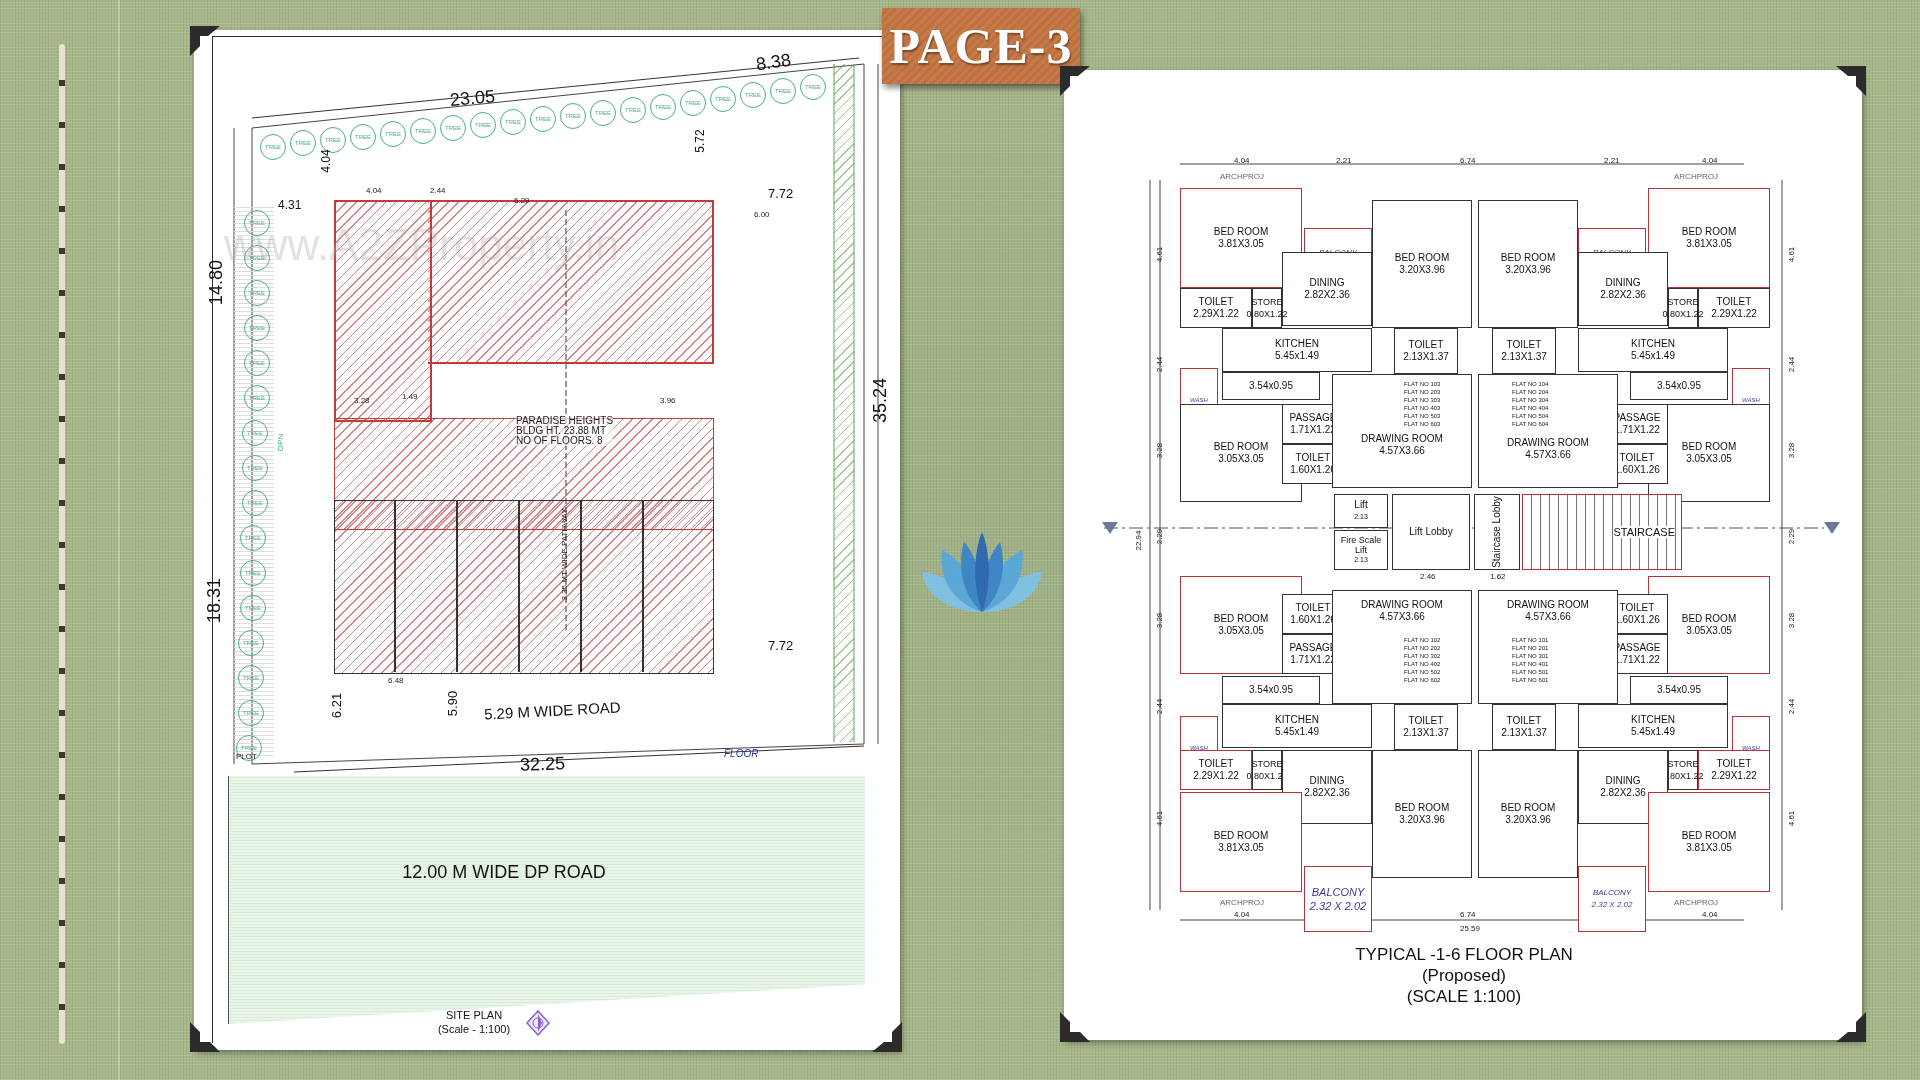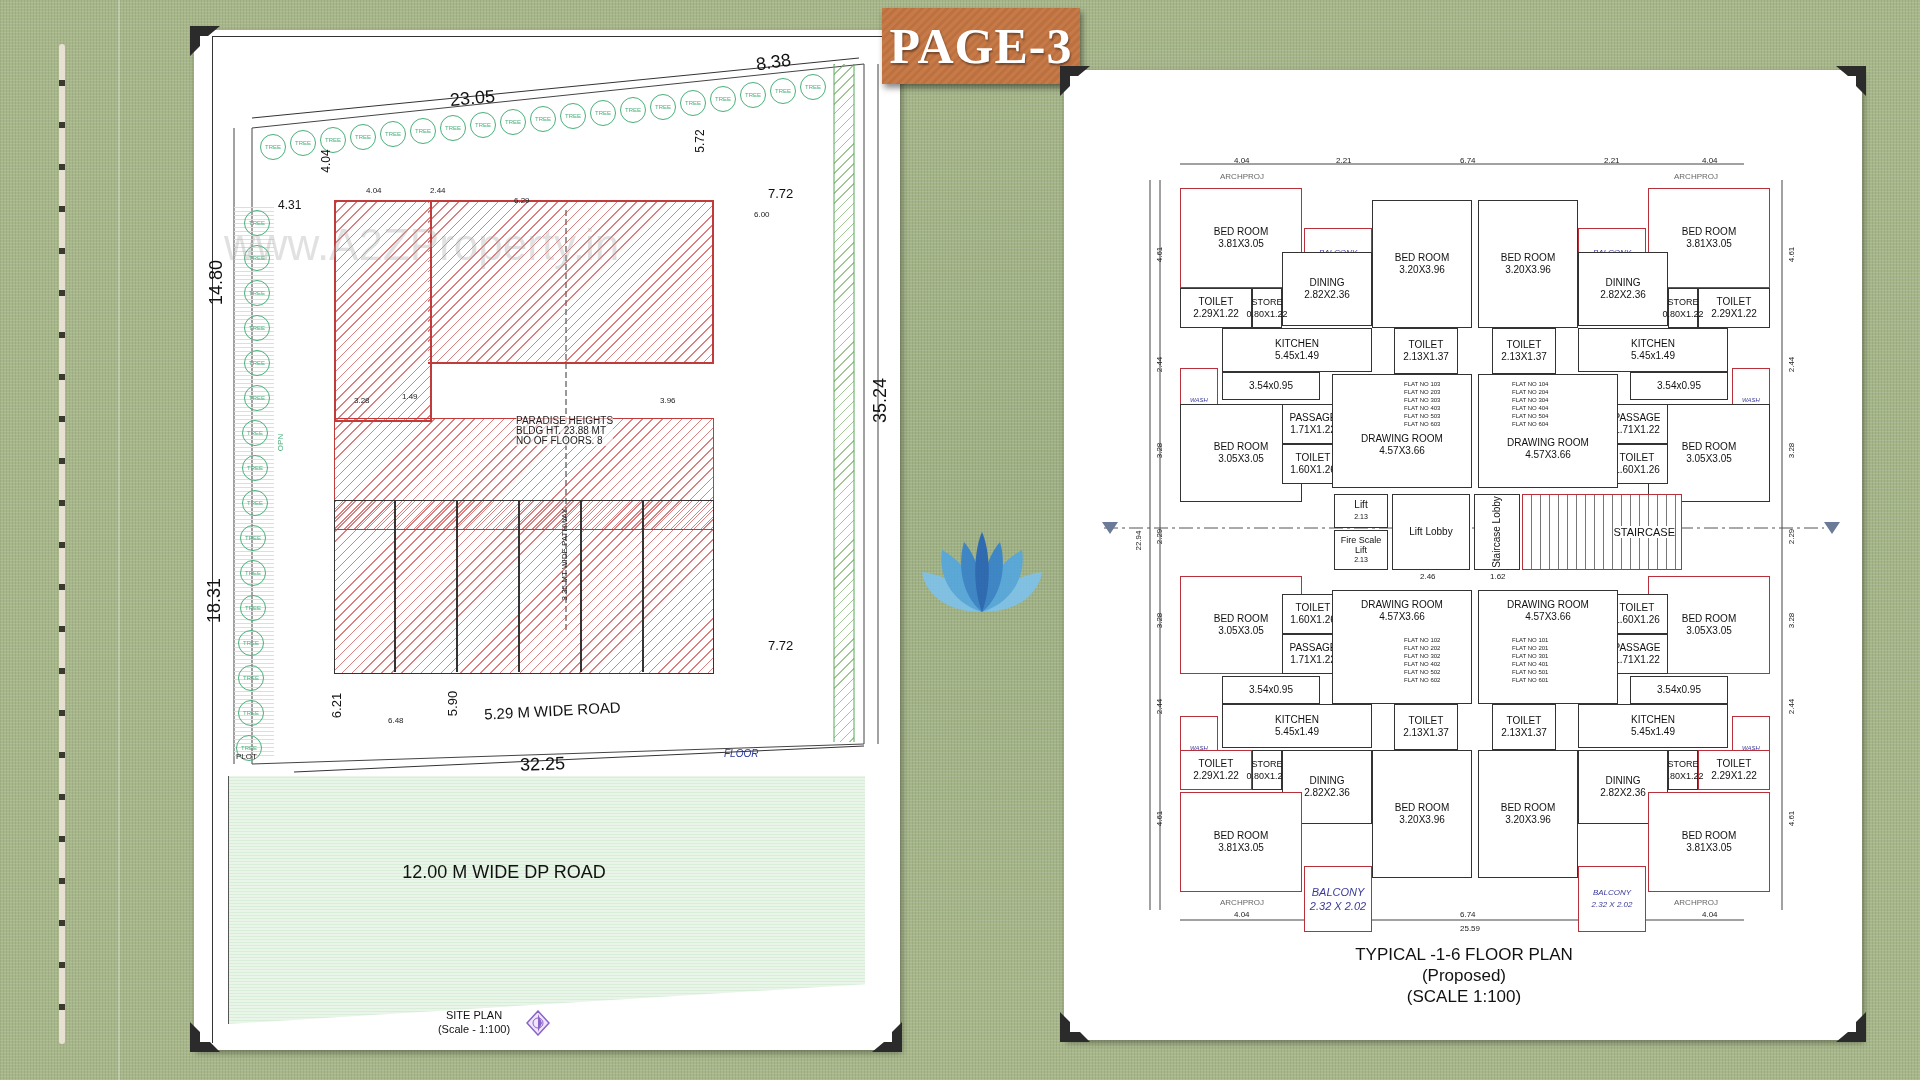--- a/index.html
+++ b/index.html
@@ -202,21 +202,21 @@
   <div class="dimtxt" style="left:120px;top:124px;font-size:12px;transform:rotate(-90deg);">4.04</div>
   <div class="dimtxt" style="left:130px;top:668px;font-size:13px;transform:rotate(-90deg);">6.21</div>
   <div class="dimtxt" style="left:246px;top:666px;font-size:13px;transform:rotate(-90deg);">5.90</div>
   <div class="small" style="left:172px;top:156px;">4.04</div>
   <div class="small" style="left:236px;top:156px;">2.44</div>
   <div class="small" style="left:320px;top:166px;">6.29</div>
   <div class="small" style="left:560px;top:180px;">6.00</div>
   <div class="small" style="left:160px;top:366px;">3.28</div>
   <div class="small" style="left:466px;top:366px;">3.96</div>
   <div class="small" style="left:208px;top:362px;">1.49</div>
-  <div class="small" style="left:194px;top:646px;margin-top:40px;">6.48</div>
+  <div class="small" style="left:194px;top:646px;">6.48</div>
 
   <div class="small" style="left:324px;top:520px;font-size:8px;transform:rotate(-90deg);white-space:nowrap;">3.35 MT WIDE PATHWAY</div>
   <div class="cap" style="left:290px;top:672px;font-size:15px;transform:rotate(-3deg);">5.29 M WIDE ROAD</div>
   <div class="small" style="left:530px;top:718px;font-size:10px;color:#2a3a9a;font-style:italic;">FLOOR</div>
   <div class="small" style="left:42px;top:722px;">PLOT</div>
   <div class="small" style="left:78px;top:408px;color:#49b07a;transform:rotate(-90deg);">OPN</div>
 
   <div class="road" style="left:34px;top:746px;width:636px;height:248px;clip-path:polygon(0 0,100% 0,100% 84%,0 100%);border-left:1px solid #555;"></div>
   <div class="cap" style="left:150px;top:832px;width:320px;font-size:18px;">12.00 M WIDE DP ROAD</div>
 

